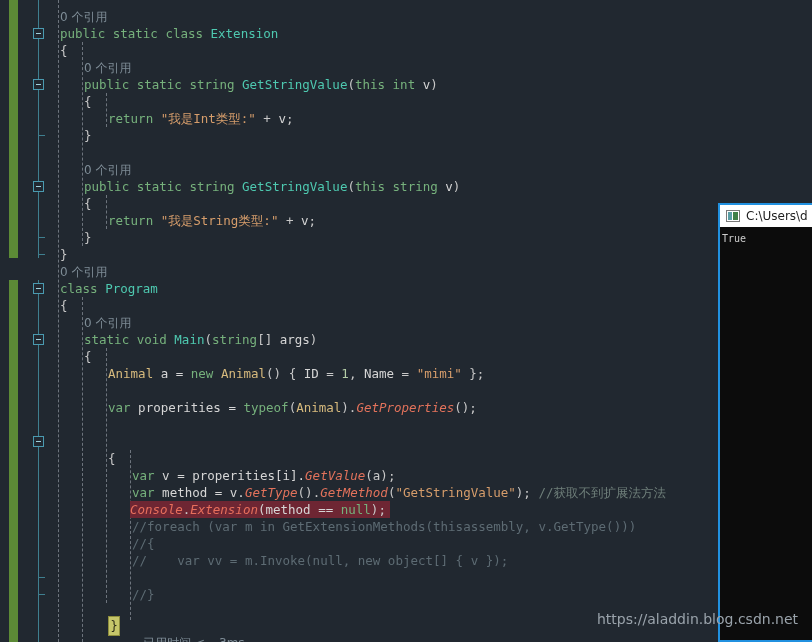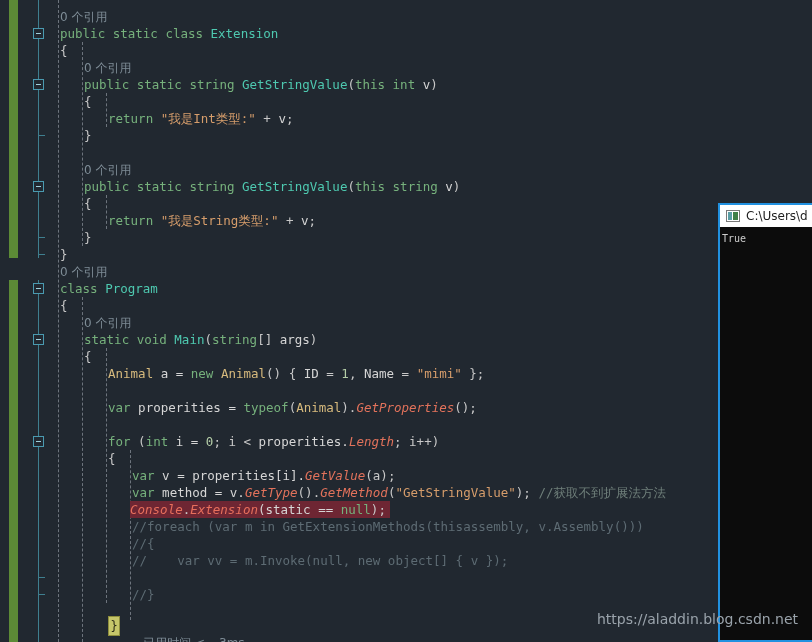--- a/index.html
+++ b/index.html
@@ -149,26 +149,25 @@
       <div class="ln" style="top: 246px; left: 60px;"><span class="punc">}</span></div>
       <div class="ln" style="top: 263px; left: 60px;"><span class="codelens">0 个引用</span></div>
       <div class="ln" style="top: 280px; left: 60px;"><span class="kw">class</span><span class="id"> </span><span class="type">Program</span></div>
       <div class="ln" style="top: 297px; left: 60px;"><span class="punc">{</span></div>
       <div class="ln" style="top: 314px; left: 84px;"><span class="codelens">0 个引用</span></div>
       <div class="ln" style="top: 331px; left: 84px;"><span class="kw">static</span><span class="id"> </span><span class="kw">void</span><span class="id"> </span><span class="type">Main</span><span class="punc">(</span><span class="kw">string</span><span class="punc">[] </span><span class="id">args</span><span class="punc">)</span></div>
       <div class="ln" style="top: 348px; left: 84px;"><span class="punc">{</span></div>
       <div class="ln" style="top: 365px; left: 108px;"><span class="cls">Animal</span><span class="id"> a = </span><span class="kw">new</span><span class="id"> </span><span class="cls">Animal</span><span class="punc">() { </span><span class="id">ID</span><span class="punc"> = </span><span class="num">1</span><span class="punc">, </span><span class="id">Name</span><span class="punc"> = </span><span class="str">"mimi"</span><span class="punc"> };</span></div>
       <div class="ln" style="top: 382px; left: 108px;"></div>
       <div class="ln" style="top: 399px; left: 108px;"><span class="kw">var</span><span class="id"> properities = </span><span class="kw">typeof</span><span class="punc">(</span><span class="cls">Animal</span><span class="punc">).</span><span class="mth">GetProperties</span><span class="punc">();</span></div>
-      <div class="ln" style="top: 433px; left: 108px;"><span class="kw">for</span><span class="punc"> (</span><span class="kw">int</span><span class="id"> i = </span><span class="num">0</span><span class="punc">; i </span><span class="punc">&lt;</span><span class="id"> properities.</span><span class="mth">Length</span><span class="punc">; i++)</span></div>
       <div class="ln" style="top: 450px; left: 108px;"><span class="punc">{</span></div>
       <div class="ln" style="top: 484px; left: 132px;"><span class="kw">var</span><span class="id"> method = v.</span><span class="mth">GetType</span><span class="punc">().</span><span class="mth">GetMethod</span><span class="punc">(</span><span class="str">"GetStringValue"</span><span class="punc">); </span><span class="cmt">//获取不到扩展法方法</span></div>
       <div class="ln" style="top: 467px; left: 132px;"><span class="kw">var</span><span class="id"> v = properities[i].</span><span class="mth">GetValue</span><span class="punc">(a);</span></div>
-      <div class="ln hiline" style="top: 501px; left: 130px; padding-right: 4px;"><span class="mth">Console</span><span class="punc">.</span><span class="mth">Extension</span><span class="id">(static == </span><span class="kw">null</span><span class="punc">);</span></div>
-      <div class="ln" style="top: 518px; left: 132px;"><span class="cmt2">//foreach (var m in GetExtensionMethods(thisassembly, v.Assembly()))</span></div>
+      <div class="ln hiline" style="top: 501px; left: 130px; padding-right: 4px;"><span class="mth">Console</span><span class="punc">.</span><span class="mth">Extension</span><span class="id">(method == </span><span class="kw">null</span><span class="punc">);</span></div>
+      <div class="ln" style="top: 518px; left: 132px;"><span class="cmt2">//foreach (var m in GetExtensionMethods(thisassembly, v.GetType()))</span></div>
       <div class="ln" style="top: 535px; left: 132px;"><span class="cmt2">//{</span></div>
       <div class="ln" style="top: 552px; left: 132px; text-align: center;"><span class="cmt2">//    var vv = m.Invoke(null, new object[] { v });</span></div>
       <div class="ln" style="top: 586px; left: 132px;"><span class="cmt2">//}</span></div>
     </div>
 
   <div class="bracehl" style="left:108px;top:616px;">}</div>
   <div class="elapsed" style="left:128px;top:618px;">
     <span>已用时间</span><span> </span><span>&lt;= 3ms</span>
   </div>
 

